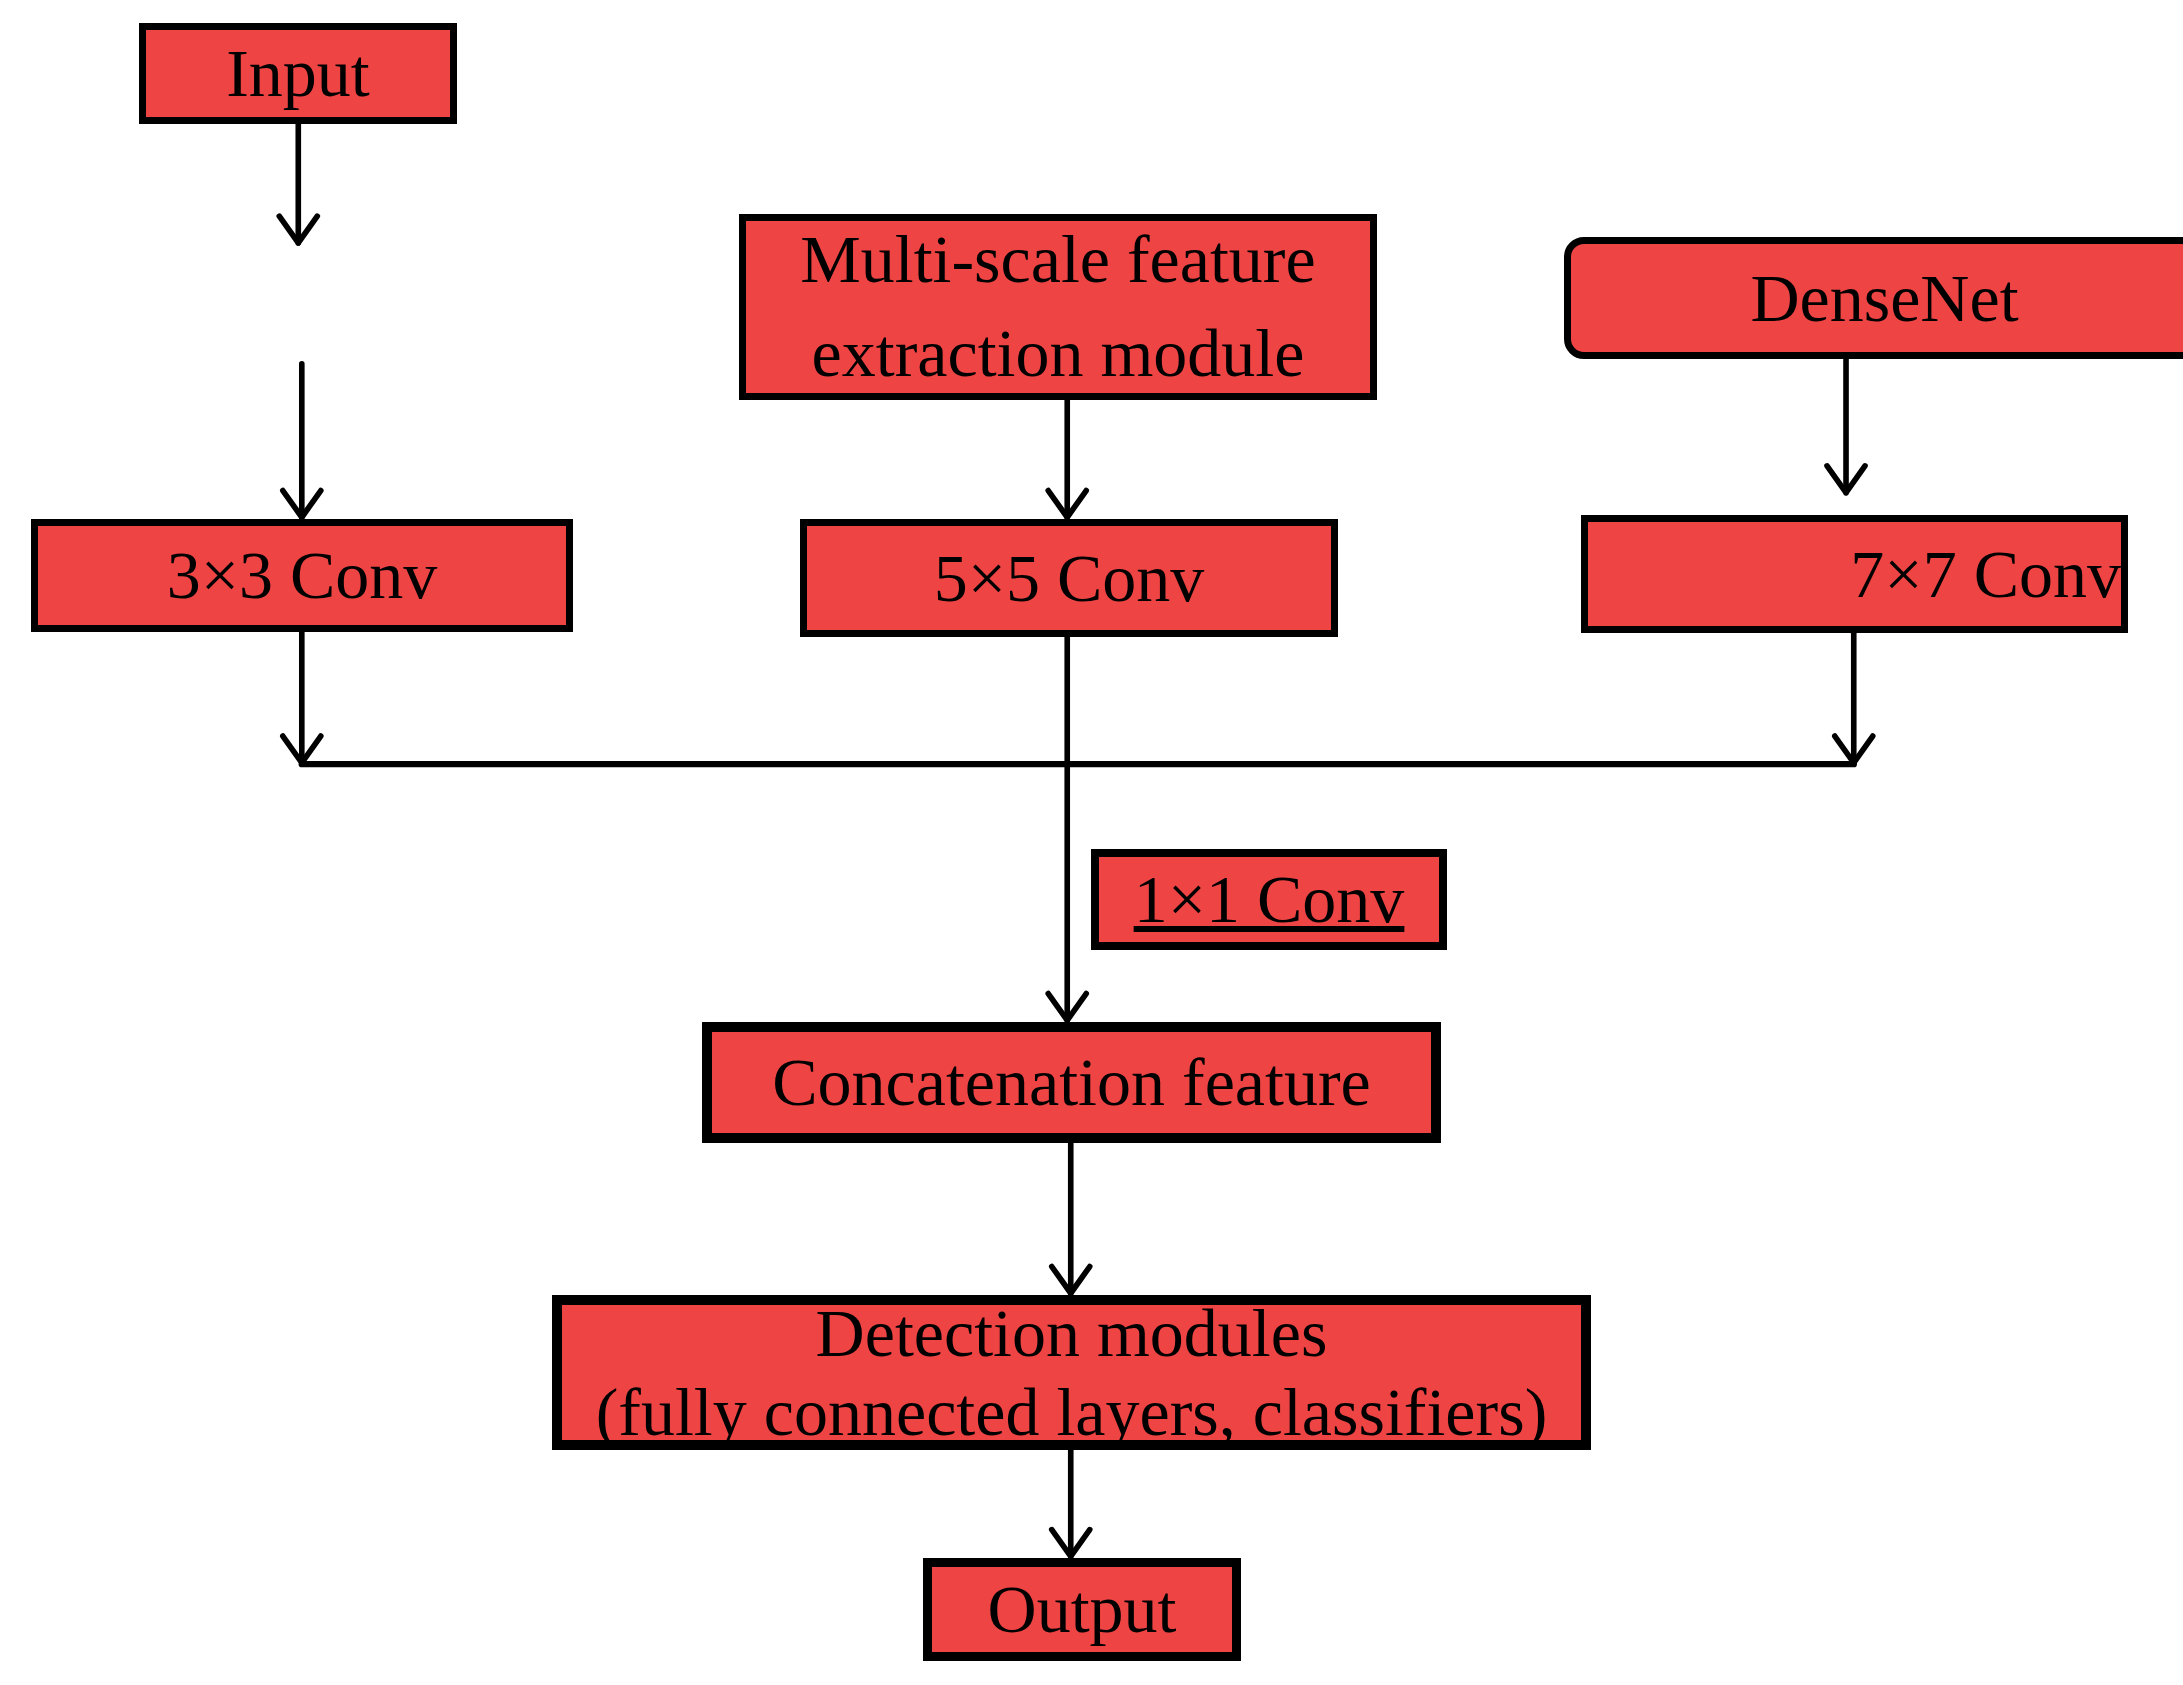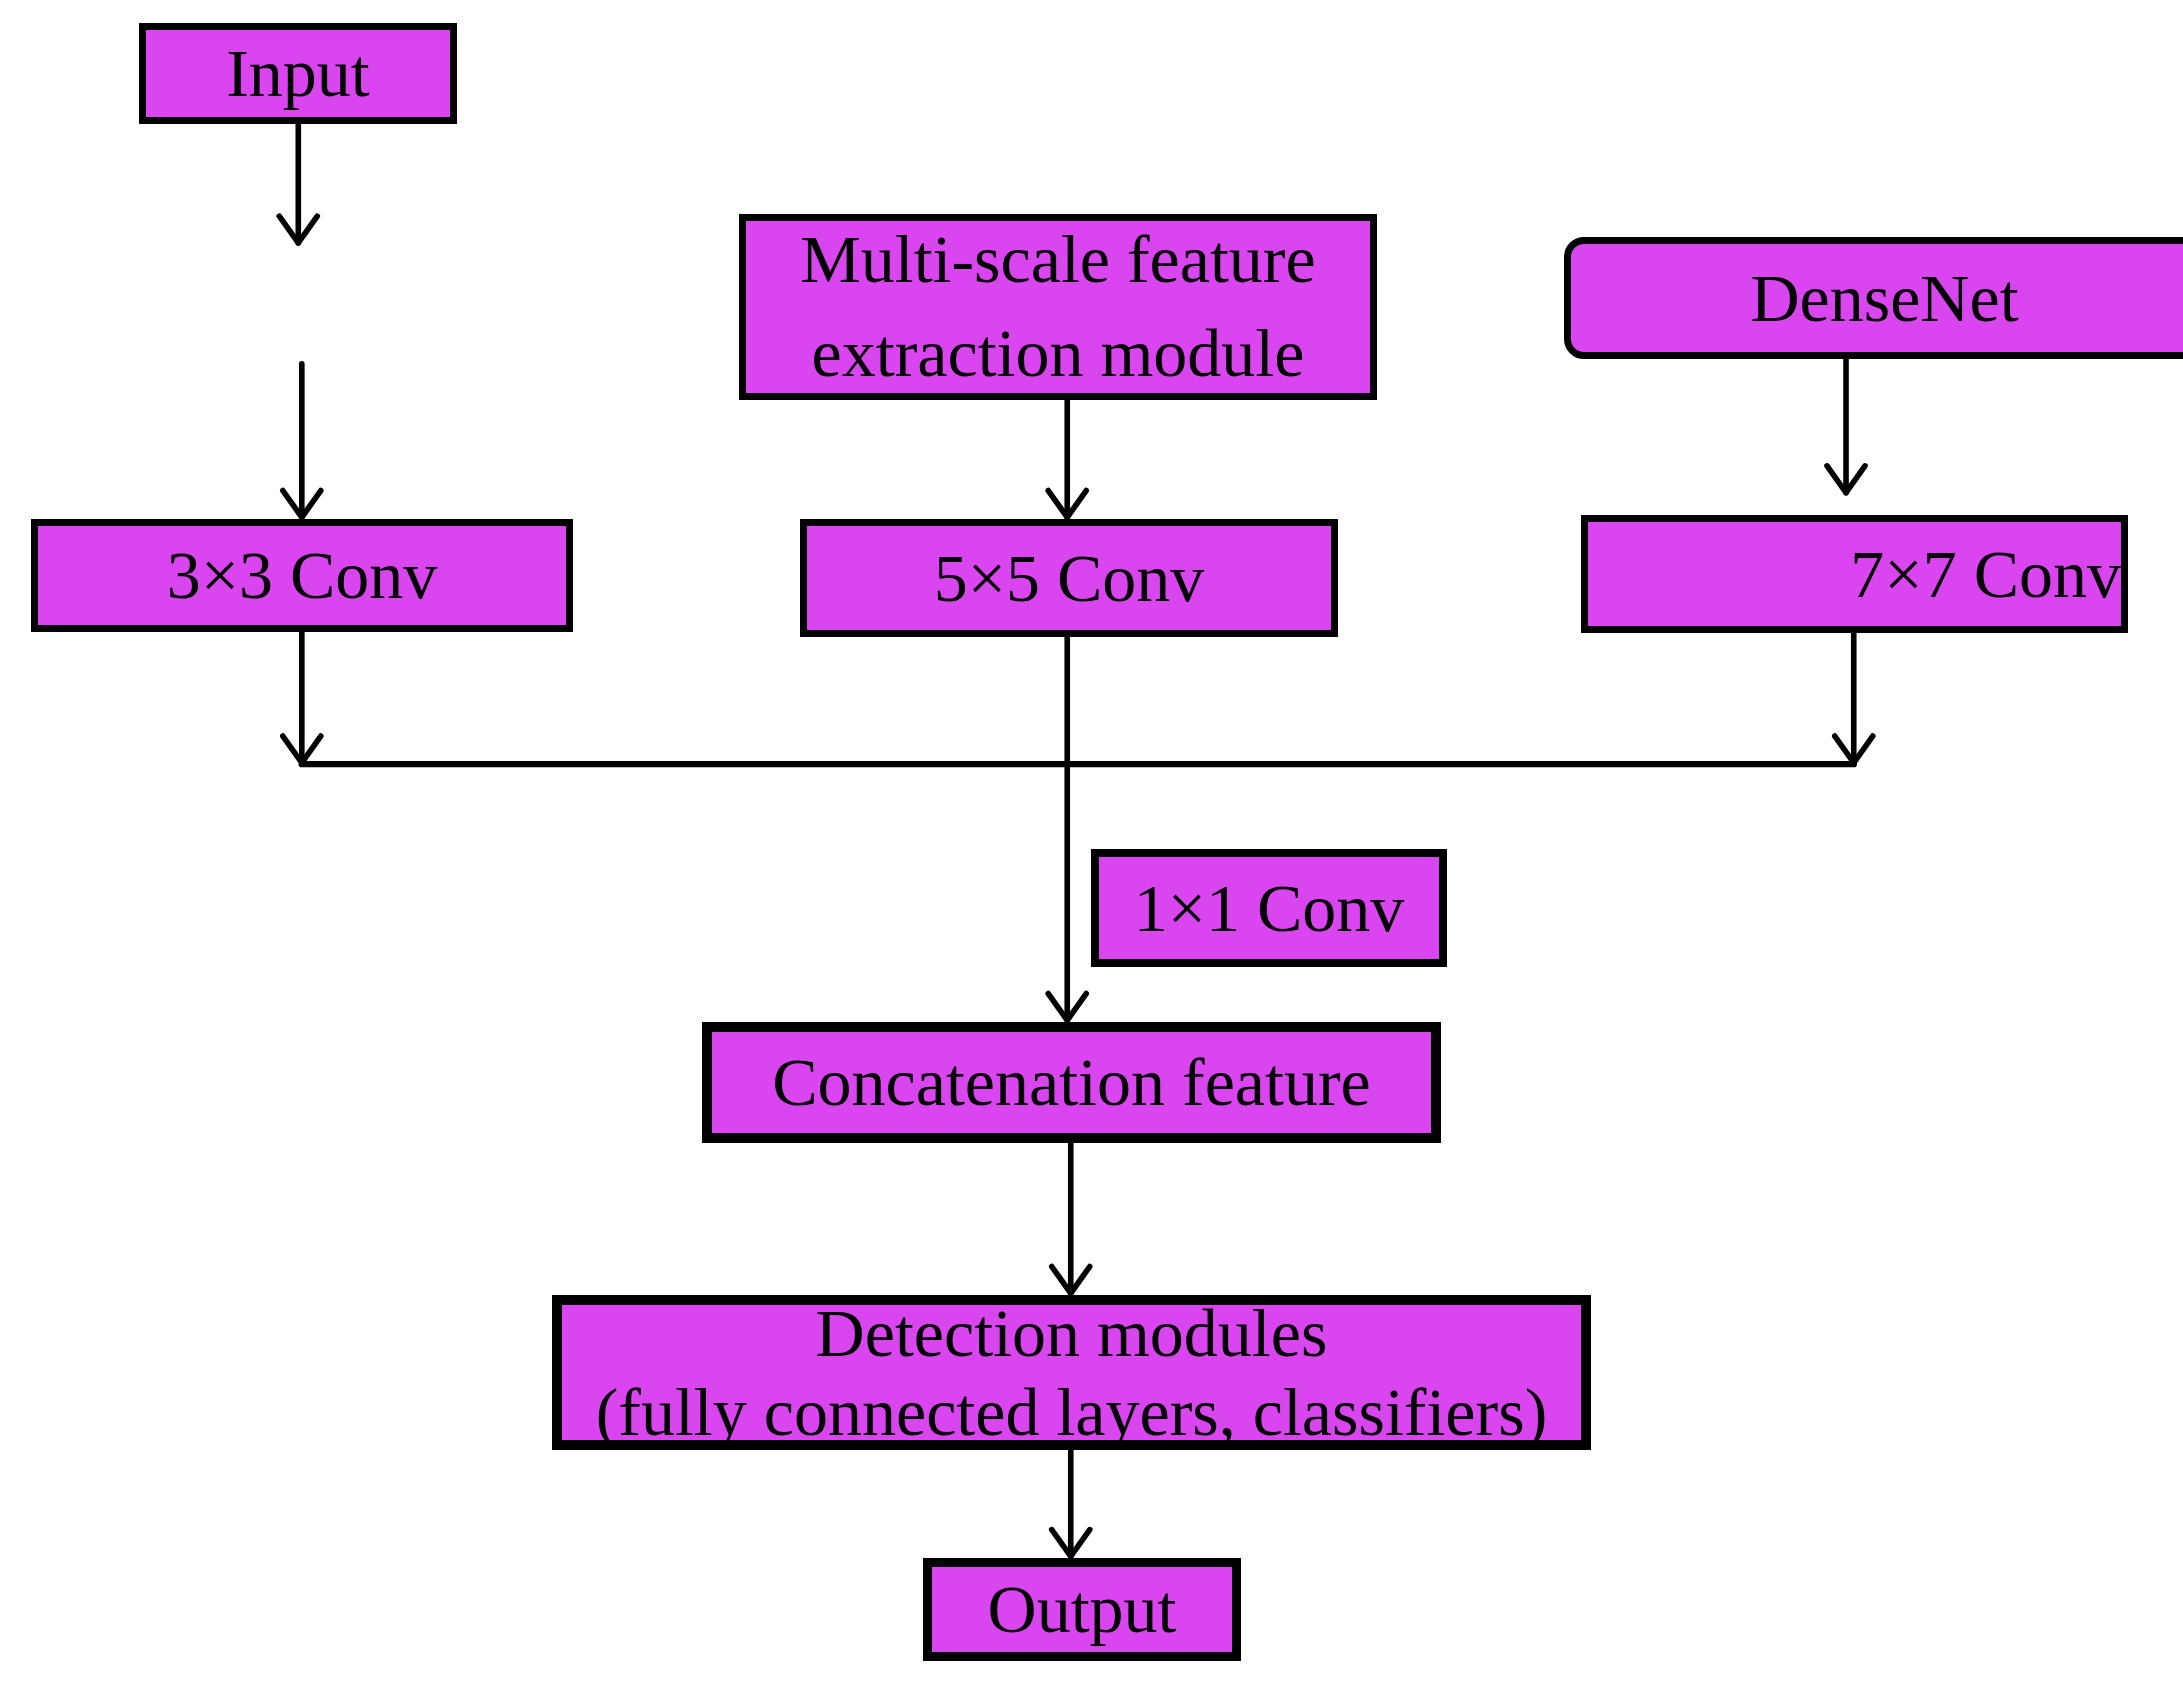--- a/index.html
+++ b/index.html
@@ -13,41 +13,41 @@
     color: #000000;
   }
   .connectors {
     position: absolute;
     left: 0; top: 0;
     width: 2183px; height: 1686px;
   }
   .node {
     position: absolute;
     box-sizing: border-box;
-    background: #d946ef;
+    background: #ef4444;
     border: 7.7px solid #000000;
     display: flex;
     flex-direction: column;
     align-items: center;
     justify-content: center;
     text-align: center;
     font-size: 68px;
     line-height: 1.15;
     white-space: nowrap;
   }
   .node.thick { border-width: 10.6px; }
 
   .n-input      { left: 139px;  top: 23px;   width: 318px;  height: 101px; }
   .n-cdbn       { left: 31px;   top: 244px;  width: 542px;  height: 120px; }
   .n-multiscale { left: 739px; top: 214px;  width: 638px;  height: 186px; line-height: 1.38; }
   .n-densenet   { left: 1564px; top: 237px;  width: 641px;  height: 122px; border-radius: 20px; }
   .n-conv3      { left: 31px;   top: 519px;  width: 542px;  height: 113px; }
   .n-conv5      { left: 800px; top: 519px;  width: 538px;  height: 118px; }
   .n-conv7      { left: 1581px; top: 515px;  width: 547px;  height: 118px; align-items: flex-end; }
-  .n-conv1      { left: 1091px; top: 849px; width: 356px;  height: 118px; border-width: 8.4px; }
+  .n-conv1      { left: 1091px; top: 849px; width: 356px;  height: 101px; border-width: 8.4px; text-decoration: underline; }
   .n-concat     { left: 702px;  top: 1022px; width: 739px; height: 121px; }
   .n-detection  { left: 552px;  top: 1295px; width: 1039px; height: 155px; line-height: 1.16; }
   .n-output     { left: 923px; top: 1558px; width: 318px;  height: 103px; border-width: 9.9px; }
 </style>
 </head>
 <body>
 
 <div class="canvas">
 
   <svg class="connectors" viewBox="0 0 3103 2396" xmlns="http://www.w3.org/2000/svg">

